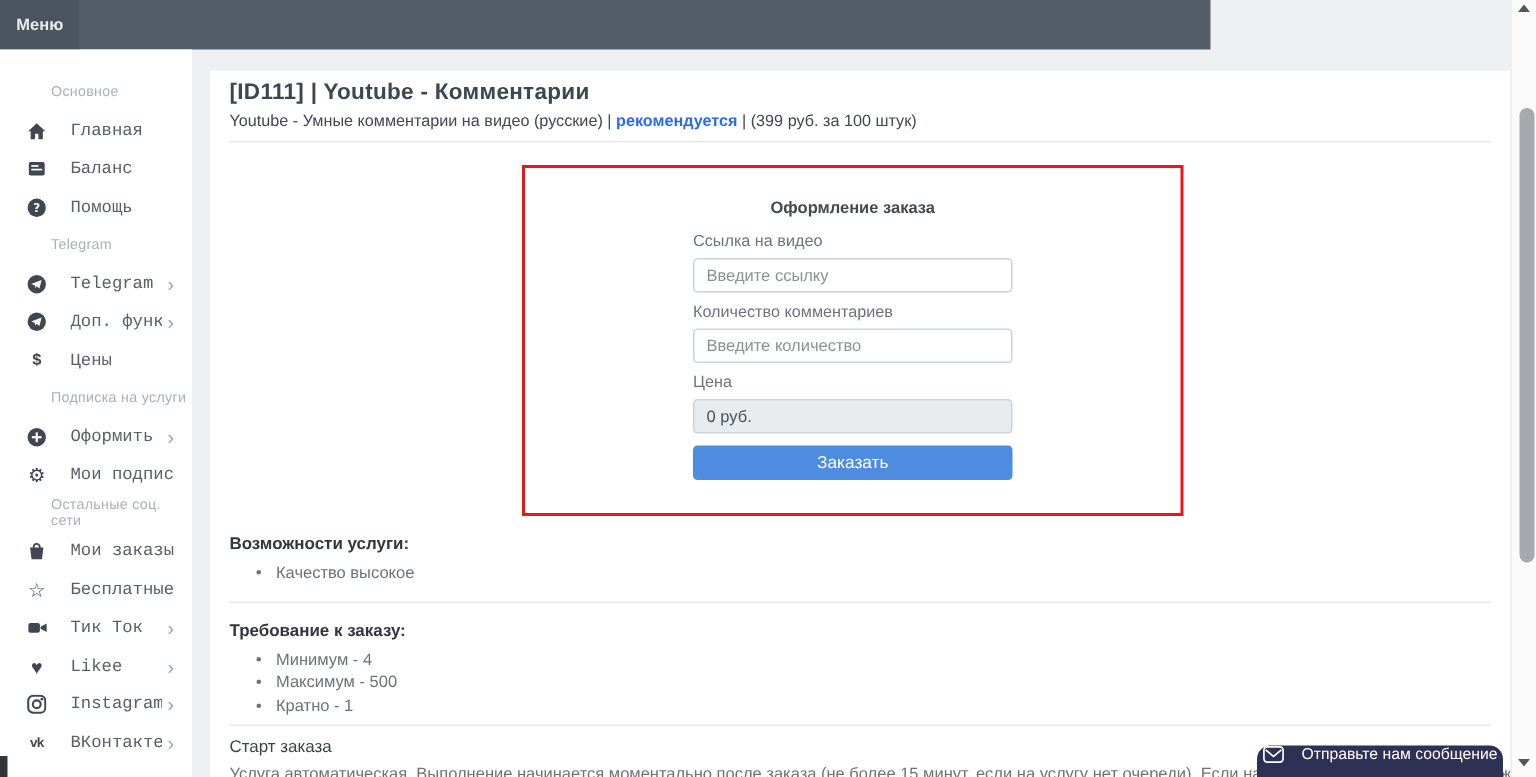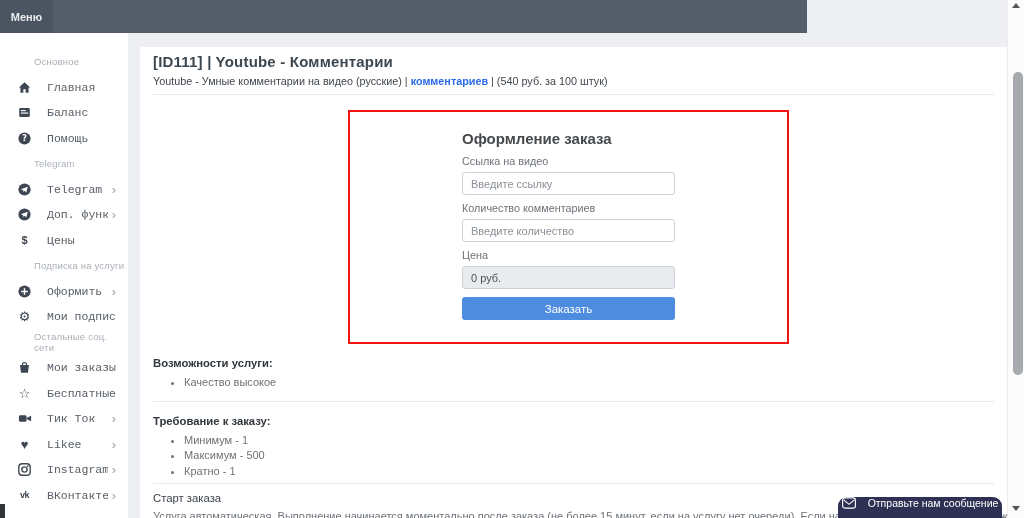--- a/index.html
+++ b/index.html
@@ -29,21 +29,21 @@
   .page-title { margin:0; font-size:15px; font-weight:700; color:#3d4750; letter-spacing:.2px; line-height:19px; }
   .subtitle { margin-top:4px; font-size:10.8px; color:#40474e; line-height:13px; }
   .subtitle .link { font-weight:700; cursor:pointer; text-decoration:none; }
   hr.div { border:none; border-top:1px solid #e9eaee; margin:6px 0 0; }
   
   .order-box {
     width:441px; margin:15px 0 0 195px; border:2px solid #f01414;
     padding:18px 0 22px; display:flex; flex-direction:column; align-items:center;
   }
   .order-inner { width:213px; display:flex; flex-direction:column; }
-  .order-title { font-size:15px; font-weight:700; color:#46494c; line-height:18px; }
+  .order-title { font-size:11px; font-weight:700; color:#46494c; text-align:center; line-height:18px; }
   .f-label { font-size:10.8px; color:#6d737a; margin:7px 0 4px; line-height:13px; }
   .f-input {
     height:23px; border:1px solid #cdd3d9; border-radius:3px; font-size:11px;
     padding:0 8px; color:#495057; font-family:inherit; width:100%; background:#fff;
   }
   .f-input::placeholder { color:#8a9198; }
   .f-input.readonly { background:#e9ecef; }
   .order-btn {
     margin-top:8px; height:23px; border:none; border-radius:3px; color:#fff;
     font-size:11.5px; font-family:inherit; cursor:pointer; width:100%; background:#4e8ce0;
@@ -202,21 +202,21 @@
         <span class="glyph" style="font-size:9px;letter-spacing:-.5px">vk</span>
       </span>
       <span class="lbl">ВКонтакте</span>
       <span class="chev"></span>
     </div>
   </nav>
 
 <main class="panel">
   <h1 class="page-title">[ID111] | Youtube - Комментарии</h1>
   <div class="subtitle">
-    <span>Youtube - Умные комментарии на видео (русские) | </span><a class="link" style="color: rgb(43, 107, 228);">комментариев</a><span> | (540 руб. за 100 штук)</span>
+    <span>Youtube - Умные комментарии на видео (русские) | </span><a class="link" style="color: rgb(43, 107, 228);">рекомендуется</a><span> | (399 руб. за 100 штук)</span>
   </div>
   <hr class="div">
 
   <div class="order-box" style="border-color: rgb(240, 20, 20);">
     <div class="order-inner">
       <div class="order-title">Оформление заказа</div>
 
       <label class="f-label">Ссылка на видео</label>
       <input class="f-input" type="text" placeholder="Введите ссылку" style="">
 
@@ -231,21 +231,21 @@
   </div>
 
   <div class="sec-title">Возможности услуги:</div>
   <ul class="blist">
       <li>Качество высокое</li>
     </ul>
   <hr class="div2">
 
   <div class="sec-title">Требование к заказу:</div>
   <ul class="blist">
-      <li>Минимум - 1</li>
+      <li>Минимум - 4</li>
       <li>Максимум - 500</li>
       <li>Кратно - 1</li>
     </ul>
   <hr class="div3">
 
   <div class="sec-title plain">Старт заказа</div>
   <div class="para">Услуга автоматическая. Выполнение начинается моментально после заказа (не более 15 минут, если на услугу нет очереди). Если на услугу есть очередь - заказ может начать выполнятся с задержкой до 72 часов.</div>
 
 </main>
 

